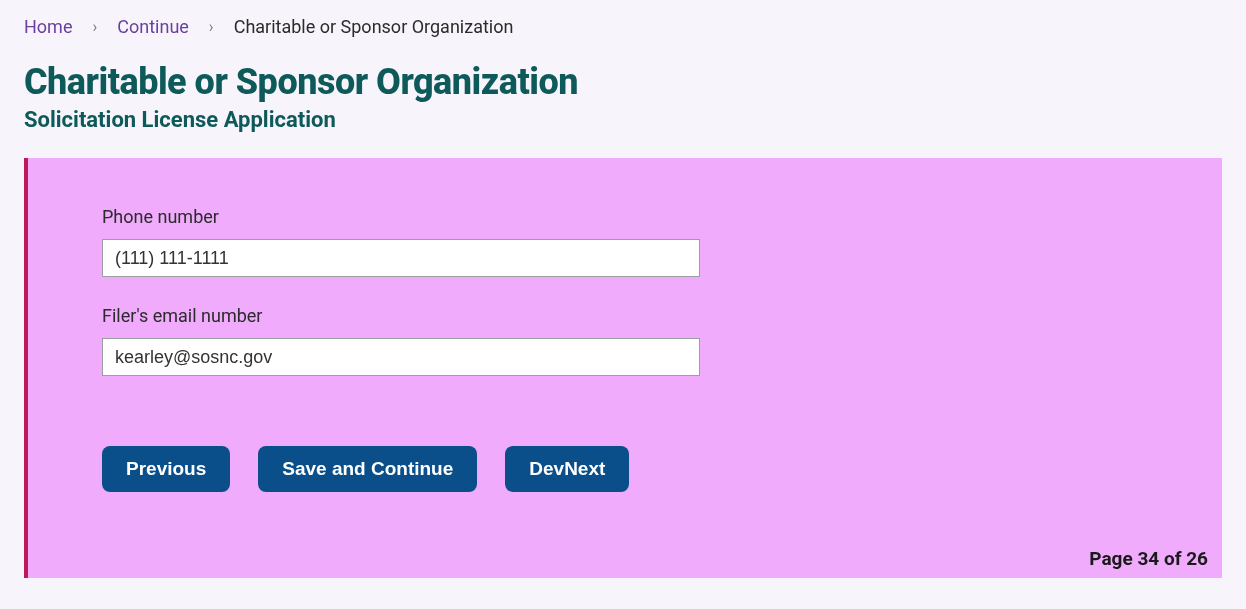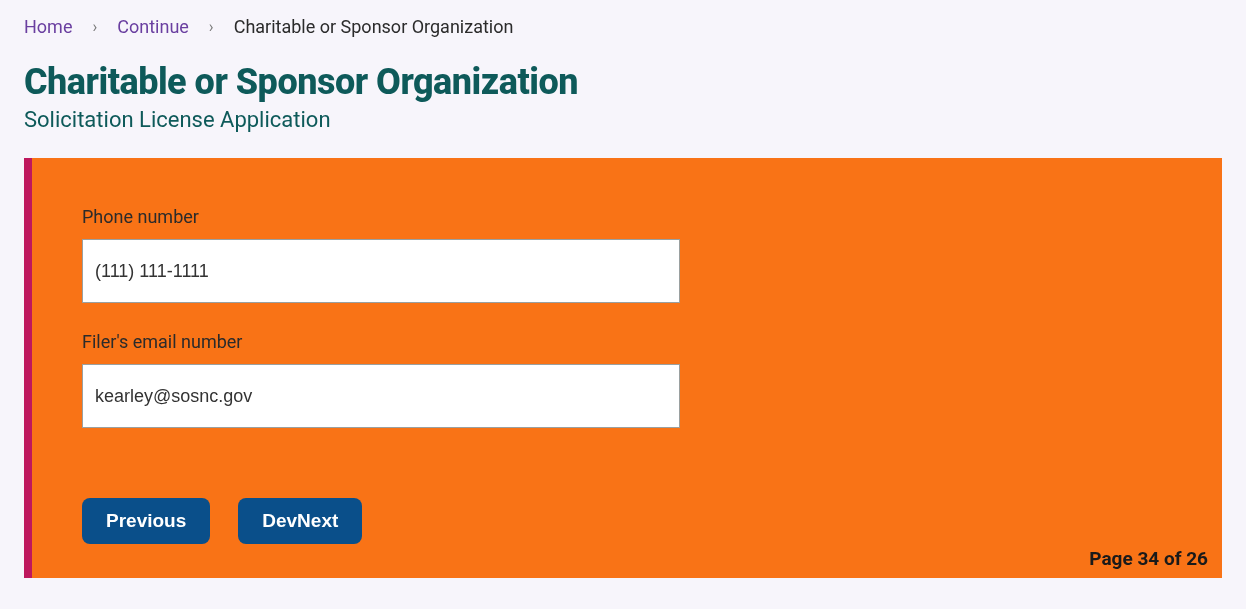--- a/index.html
+++ b/index.html
@@ -41,46 +41,46 @@
   h1.page-title {
     margin: 8px 0 4px 0;
     font-size: 36px;
     font-weight: 800;
     color: #0e5a5a;
     letter-spacing: -0.5px;
   }
   h2.page-subtitle {
     margin: 2px 0 16px 0;
     font-size: 22px;
-    font-weight: 400;
+    font-weight: 700;
     color: #0e5a5a;
   }
   .form-panel-wrap {
     margin: 0 24px 0 24px;
     position: relative;
   }
   .form-panel {
-    background: #f97316;
-    border-left: 8px solid #be185d;
-    padding: 48px 50px 28px 50px;
+    background: #f0abfc;
+    border-left: 4px solid #be185d;
+    padding: 48px 50px 28px 74px;
     min-height: 420px;
     position: relative;
   }
   .field {
     margin-bottom: 28px;
   }
   .field label {
     display: block;
     font-size: 18px;
     color: #2b2b2b;
     margin-bottom: 12px;
   }
   .field input[type="text"] {
     width: 598px;
-    height: 64px;
+    height: 38px;
     padding: 8px 12px;
     font-size: 18px;
     border: 1px solid #9aa0a0;
     background: #fff;
     color: #333;
     outline: none;
   }
   .buttons {
     margin-top: 70px;
     display: flex;
@@ -131,20 +131,21 @@
         <input type="text" value="(111) 111-1111" style="">
       </div>
 
       <div class="field">
         <label>Filer's email number</label>
         <input type="text" value="kearley@sosnc.gov" style="">
       </div>
 
       <div class="buttons">
         <button class="btn">Previous</button>
+        <button class="btn">Save and Continue</button>
         <button class="btn">DevNext</button>
       </div>
 
       <div class="page-indicator">Page 34 of 26</div>
 
     </div>
   </div>
 
 </div>
 

